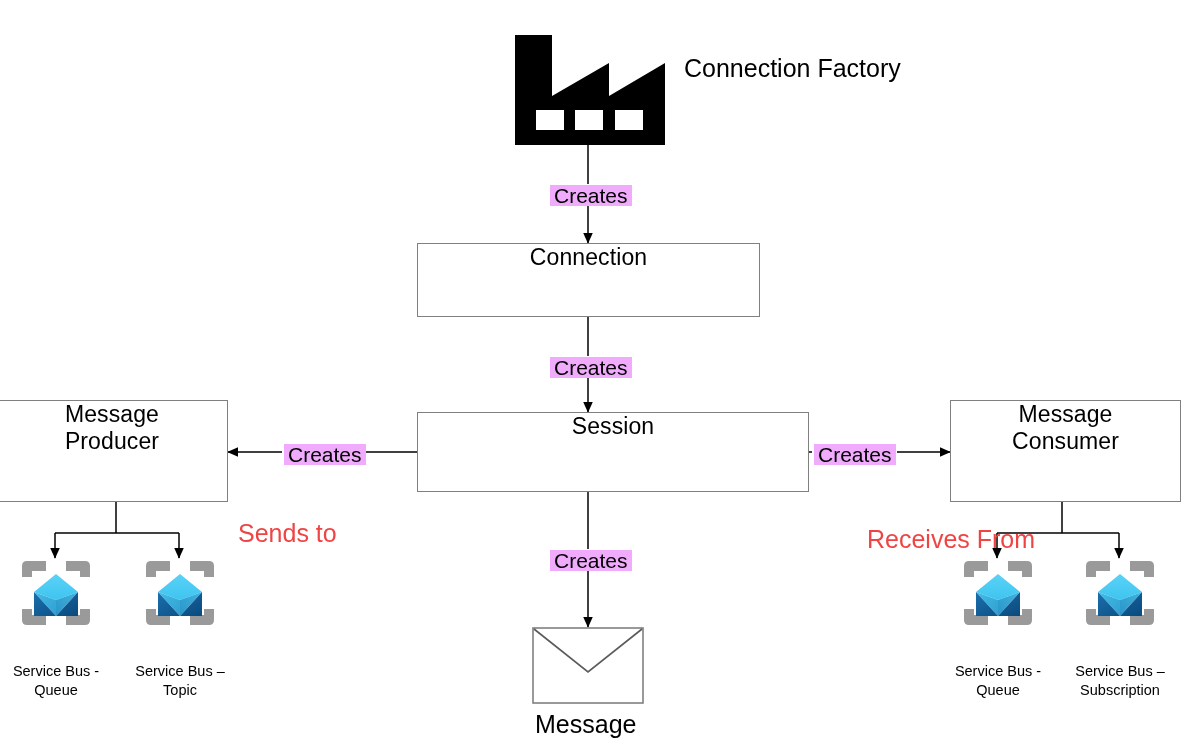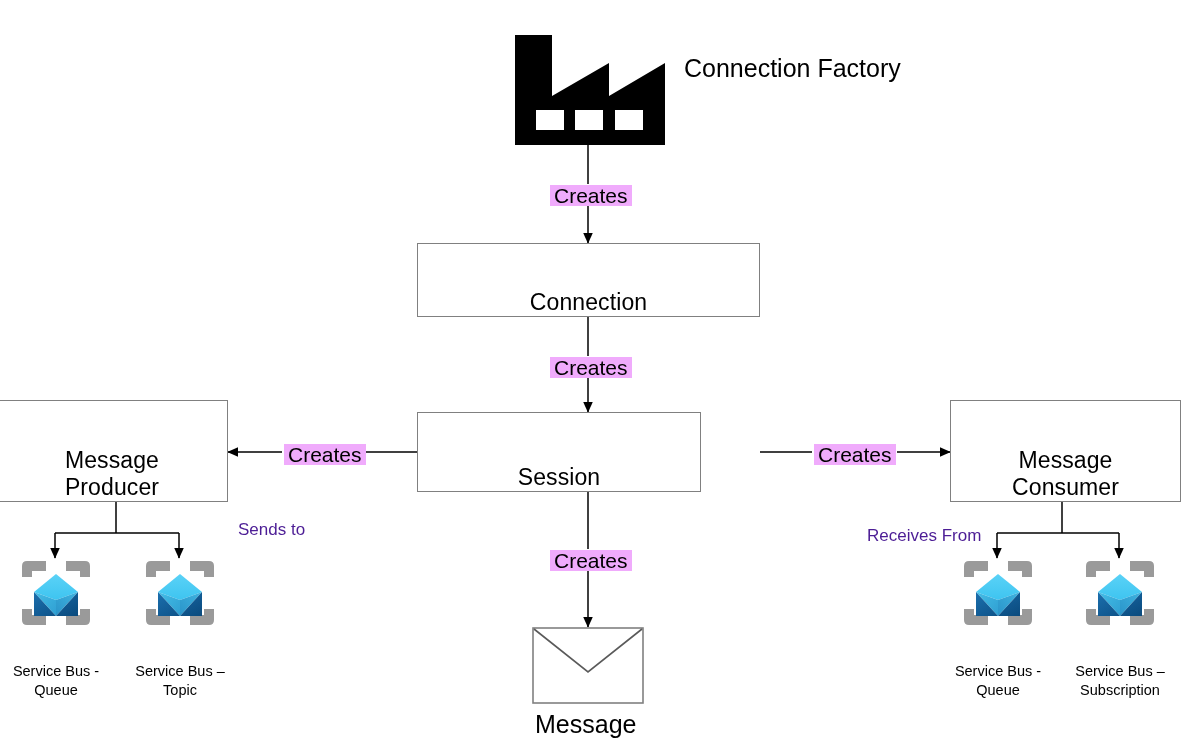--- a/index.html
+++ b/index.html
@@ -20,21 +20,21 @@
     overflow: hidden;
   }
 
   
   .node-box {
     position: absolute;
     border: 1.6px solid #808080;
     background: #ffffff;
     box-sizing: border-box;
     display: flex;
-    align-items: flex-end;
+    align-items: flex-start;
     justify-content: center;
     text-align: center;
     line-height: 1.18;
   }
   .node-box .label {
     font-size: 23px;
     color: #000000;
     letter-spacing: 0.1px;
   }
 
@@ -43,22 +43,22 @@
     position: absolute;
     font-size: 21px;
     color: #000000;
     background: #f0abfc;
     padding: 0 4px;
     white-space: nowrap;
     line-height: 1;
   }
   .plain-label {
     position: absolute;
-    font-size: 17px;
-    color: #4c1d95;
+    font-size: 25px;
+    color: #ef4444;
     white-space: nowrap;
     line-height: 1;
   }
   .big-label {
     position: absolute;
     font-size: 25px;
     color: #000000;
     white-space: nowrap;
     line-height: 1;
   }
@@ -200,21 +200,21 @@
   <div class="big-label" style="left:684px; top:56px;">Connection Factory</div>
 
   <div class="edge-label" style="left:550px; top:185px;">Creates</div>
 
   <div class="node-box" style="left:417px; top:243px; width:343px; height:74px;">
     <span class="label">Connection</span>
   </div>
 
   <div class="edge-label" style="left:550px; top:357px;">Creates</div>
 
-  <div class="node-box" style="left:417px; top:412px; width:284px; height:80px;">
+  <div class="node-box" style="left:417px; top:412px; width:392px; height:80px;">
     <span class="label">Session</span>
   </div>
 
   <div class="node-box" style="left:-4px; top:400px; width:232px; height:102px;">
     <span class="label" style="white-space:pre-line;">Message
 Producer</span>
   </div>
 
   <div class="edge-label" style="left:284px; top:444px;">Creates</div>
 

